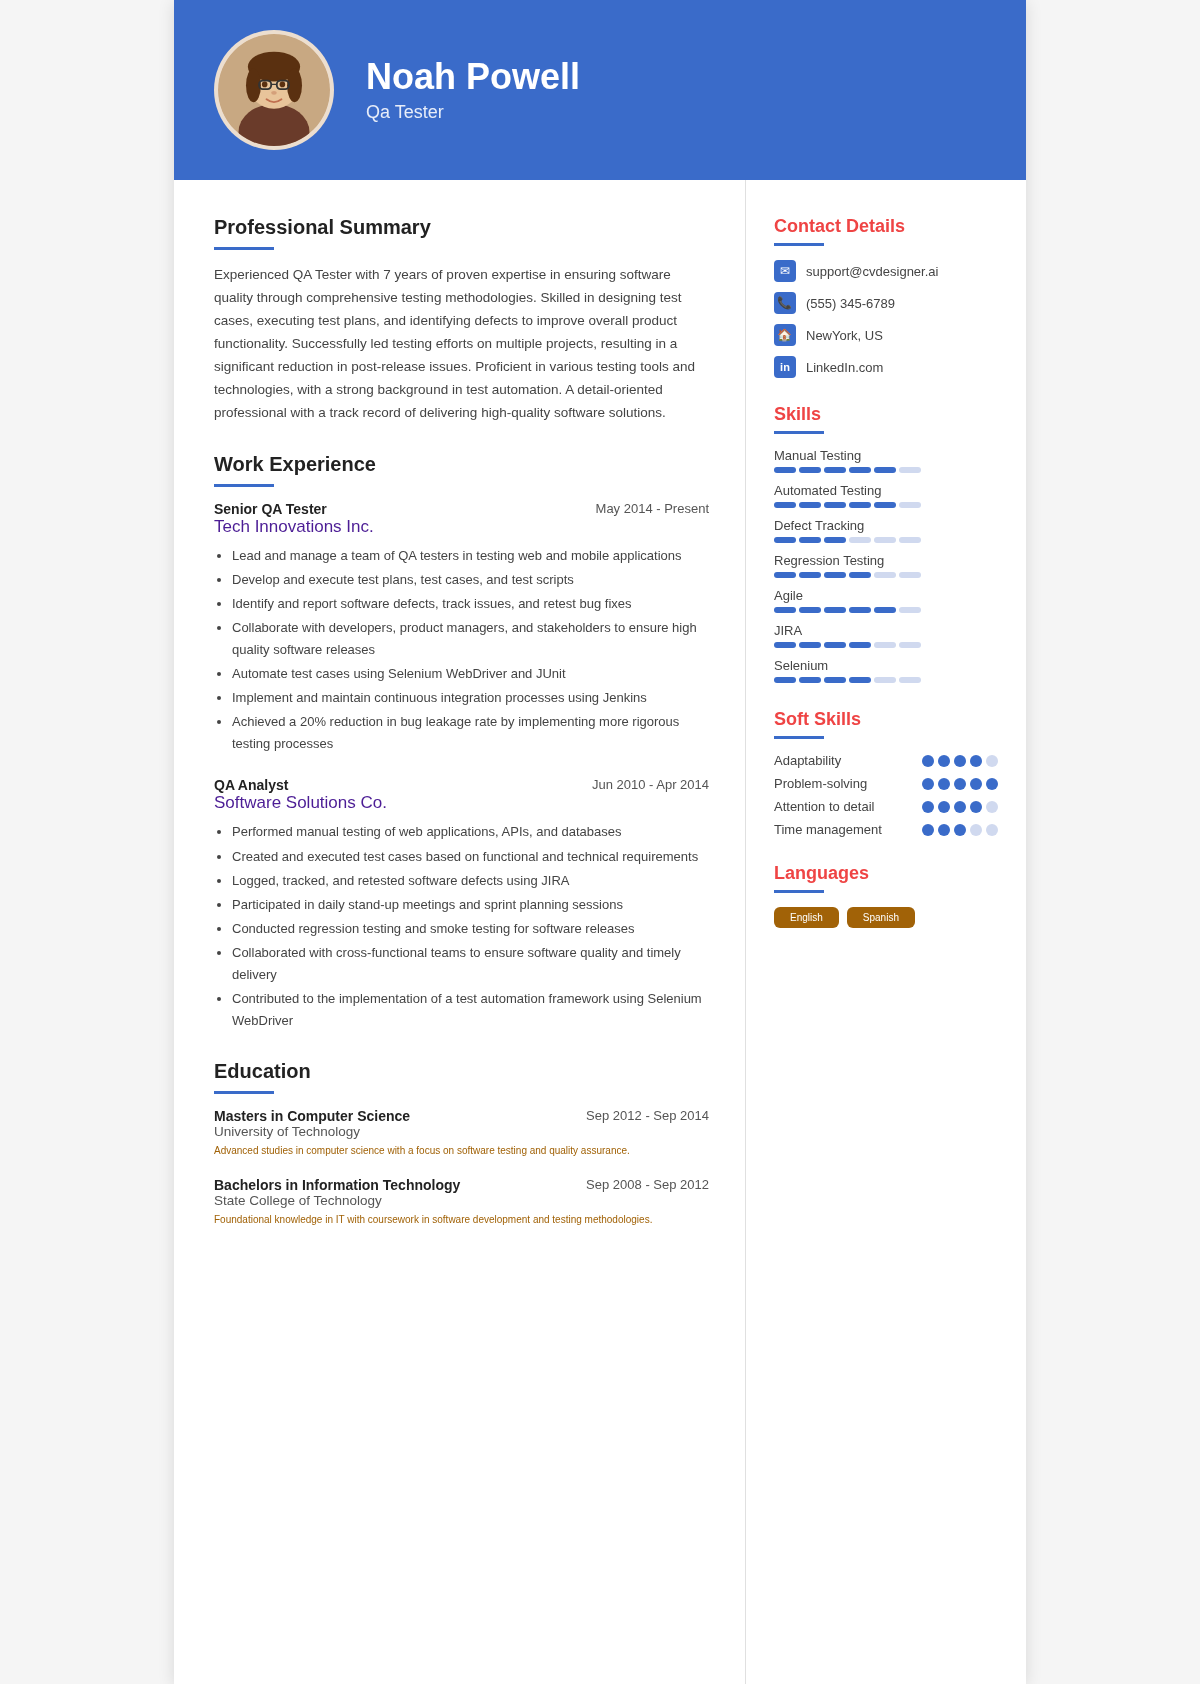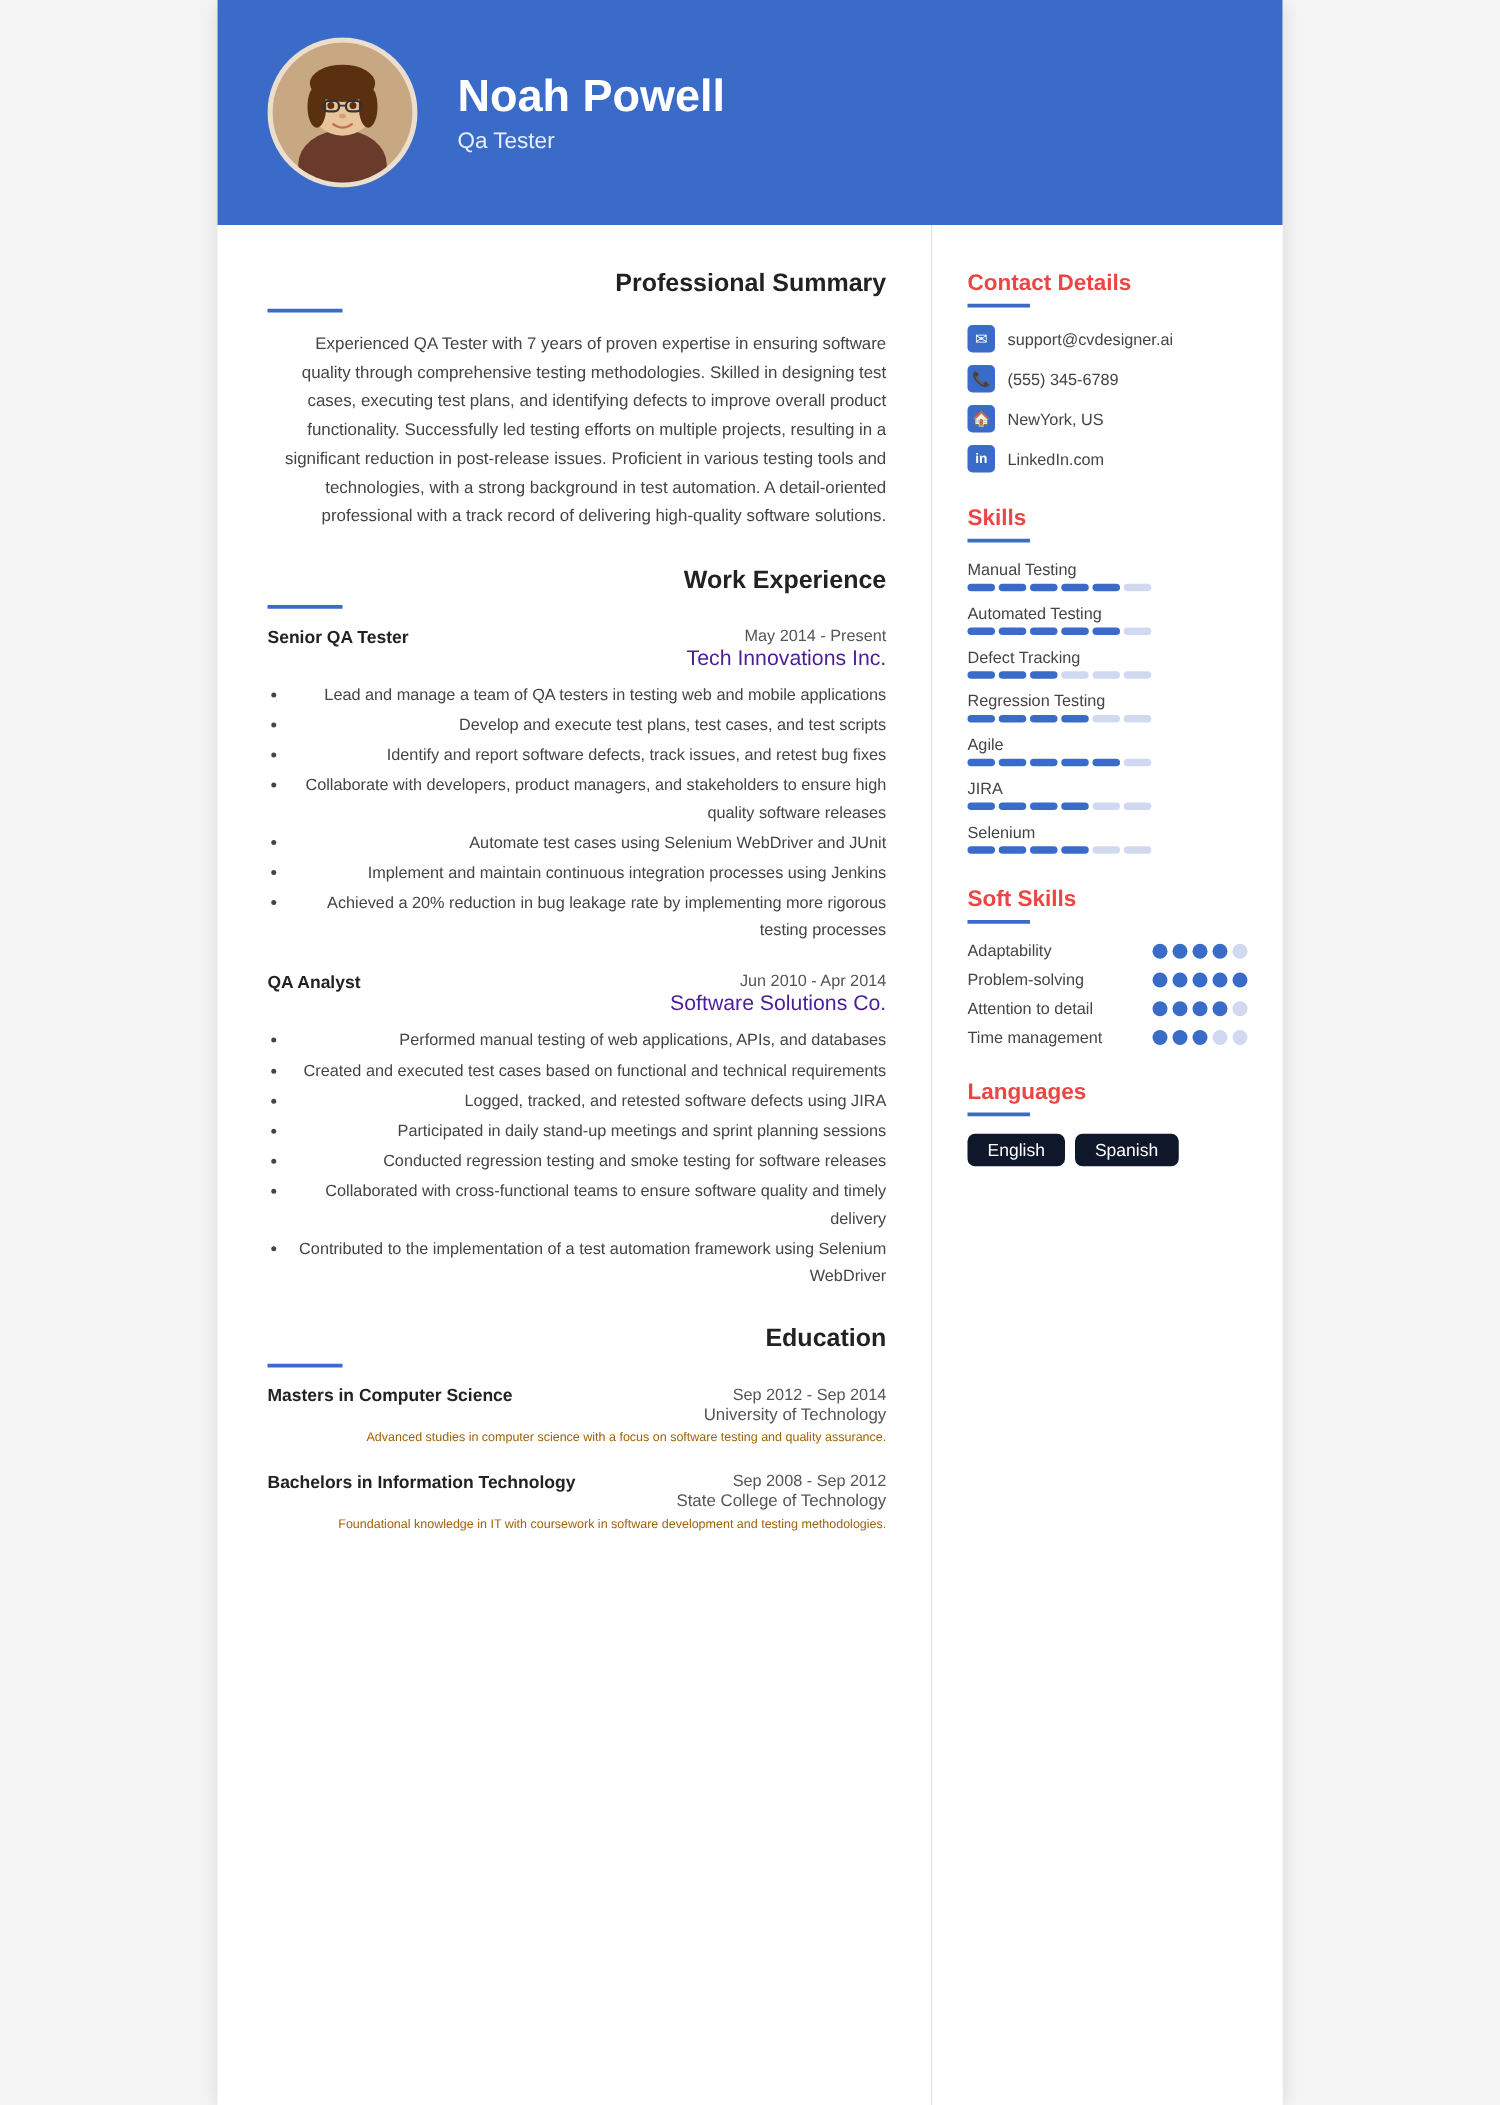--- a/index.html
+++ b/index.html
@@ -64,21 +64,21 @@
       border-right: 1px solid #e0e0e0;
     }
     
     .right-col {
       width: 280px;
       padding: 36px 28px 36px 28px;
       background: #fff;
       flex-shrink: 0;
     }
     
-    .section { margin-bottom: 28px; text-align: right; }
+    .section { margin-bottom: 28px; }
     .section-title {
       font-size: 20px;
       font-weight: 700;
       color: #222;
       margin-bottom: 8px;
     }
     .section-divider {
       width: 60px;
       height: 3px;
       background: #3a6bc9;
@@ -224,25 +224,25 @@
     }
     .dot.filled { background: #3a6bc9; }
     .dot.empty { background: #d0d9ef; }
     
     .lang-badges {
       display: flex;
       gap: 8px;
       flex-wrap: wrap;
     }
     .lang-badge {
-      background: #0f172a;
+      background: #a16207;
       color: #fff;
       border-radius: 6px;
       padding: 5px 16px;
-      font-size: 14px;
+      font-size: 10px;
       font-weight: 500;
     }
   </style>
 </head>
 <body>
 
 <div class="resume">
 
   <div class="header">
     <div class="avatar-container">

